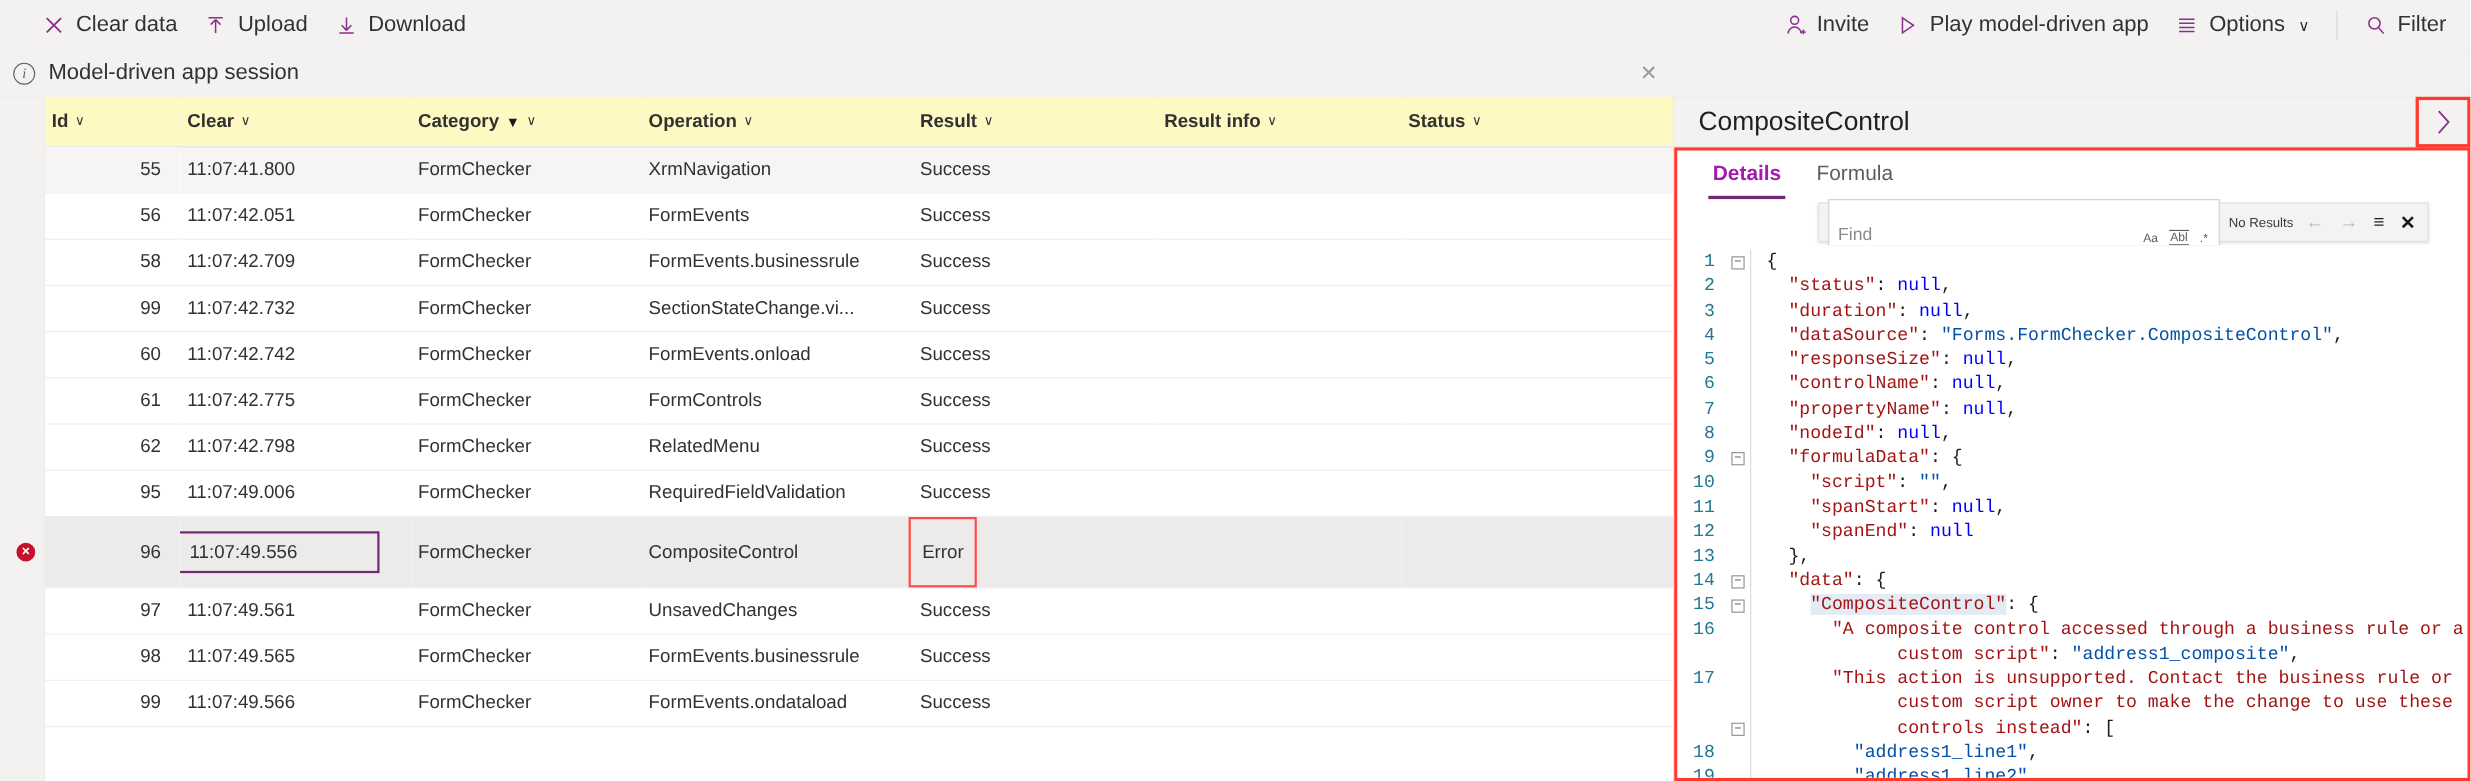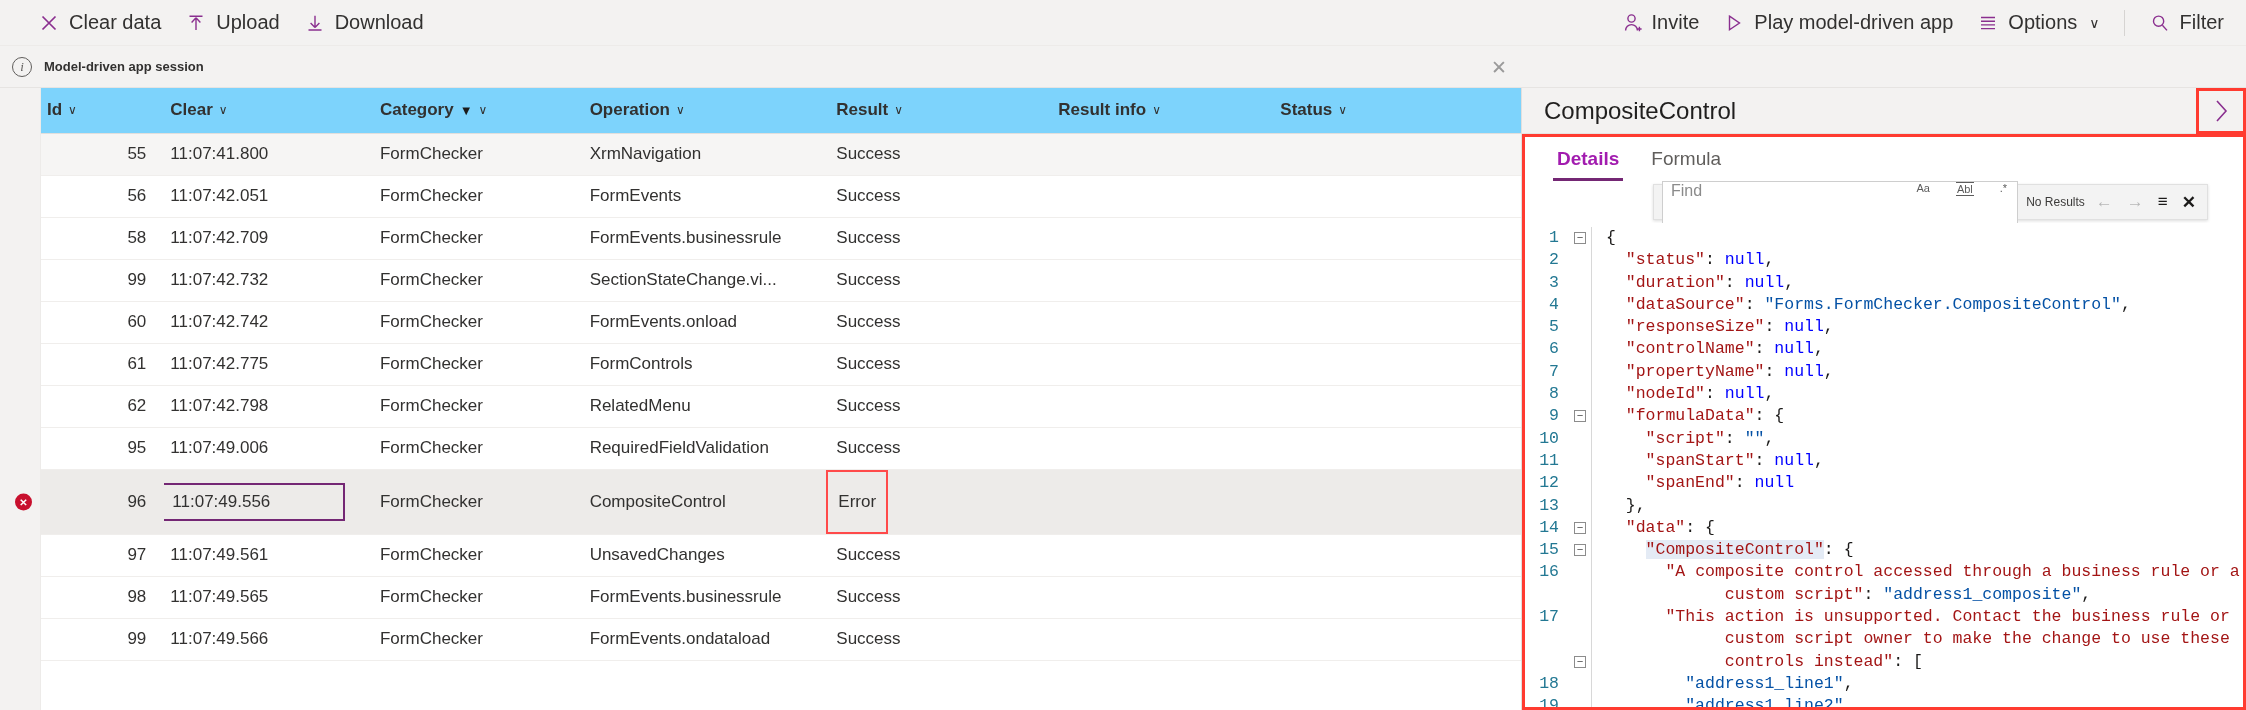--- a/index.html
+++ b/index.html
@@ -40,40 +40,40 @@
     border-bottom: 1px solid #e6e4e2;
     position: relative;
   }
   .sessionbar .info-icon {
     width: 20px; height: 20px; border-radius: 50%;
     border: 1.3px solid #605e5c; color: #605e5c;
     font-size: 13px; font-style: italic;
     display: flex; align-items: center; justify-content: center;
     font-family: "Liberation Serif", serif;
   }
-  .sessionbar .session-label { font-size: 13px; color: #323130; font-weight: bold; }
+  .sessionbar .session-label { font-size: 20px; color: #323130; }
   .session-close {
     position: absolute; left: 1491px; top: 50%; transform: translateY(-50%);
     font-size: 19px; color: #9a9a9a; line-height: 1; cursor: default;
   }
   .fake-cursor { position: absolute; left: 1452px; top: 46px; width: 18px; height: 26px; }
 
   
   .body { flex: 1 1 auto; display: flex; min-height: 0; position: relative; }
 
   
   .left { width: 1521px; min-width: 1521px; background: #fff; display: flex; flex-direction: column; position: relative; }
   .gutter { width: 40px; min-width: 40px; background: #f3f2f1; }
   .tablewrap { flex: 1 1 auto; display: flex; }
   .tablecol { flex: 1 1 auto; display: flex; flex-direction: column; background: #fff; border-left: 1px solid #edebe9; }
   table.log { width: 100%; border-collapse: collapse; table-layout: fixed; }
   table.log th {
     font-size: 17px; font-weight: 600; color: #323130; text-align: left;
     height: 45px; padding: 0 0 0 6px; vertical-align: middle;
-    border-bottom: 1px solid #e1dfdd; background: #7dd3fc; white-space: nowrap;
+    border-bottom: 1px solid #e1dfdd; background: #fef9c3; white-space: nowrap;
   }
   table.log th .hd { display: inline-flex; align-items: center; gap: 6px; }
   table.log th .dd { font-size: 12px; color: #323130; font-weight: 400; }
   table.log th .filter-glyph { font-size: 13px; color: #1b1a19; }
   table.log td {
     font-size: 17px; color: #323130; height: 42px; padding: 0 0 0 6px;
     vertical-align: middle; border-bottom: 1px solid #f0eeec; white-space: nowrap;
   }
   table.log tr.alt td { background: #f6f5f4; }
   table.log tr.selected td { background: #edebe9; }
@@ -121,21 +121,21 @@
 
   .findbar-row { height: 42px; min-height: 42px; display: flex; align-items: center; background:#fff; }
   .findbar {
     margin-left: 128px; width: 555px; height: 36px;
     background: #f3f3f3; border: 1px solid #e0e0e0;
     display: flex; align-items: center; padding: 0 8px; gap: 8px;
     box-shadow: 0 1px 3px rgba(0,0,0,.14);
   }
   .find-input {
     flex: 1 1 auto; height: 43px; background: #fff; border: 1px solid #cecece;
-    display: flex; align-items: flex-start; padding: 0 8px; gap: 24px;
+    display: flex; align-items: flex-end; padding: 0 8px; gap: 8px;
   }
   .find-input input {
     flex: 1 1 auto; border: 0; outline: none; background: transparent;
     font-family: "Liberation Sans", sans-serif; font-size: 16px; color: #3b3a39;
   }
   .find-input input::placeholder { color: #8b8b8b; }
   .find-opt { font-size: 11px; color: #5c5c5c; padding: 0 2px; cursor: default; }
   .find-opt.boxed { border: 1px solid #5c5c5c; border-left: 0; border-right: 0; padding: 0 1px; }
   .find-count { font-size: 12px; color: #3b3a39; white-space: nowrap; }
   .find-nav { font-size: 17px; color: #b7b7b7; padding: 0 3px; cursor: default; }

